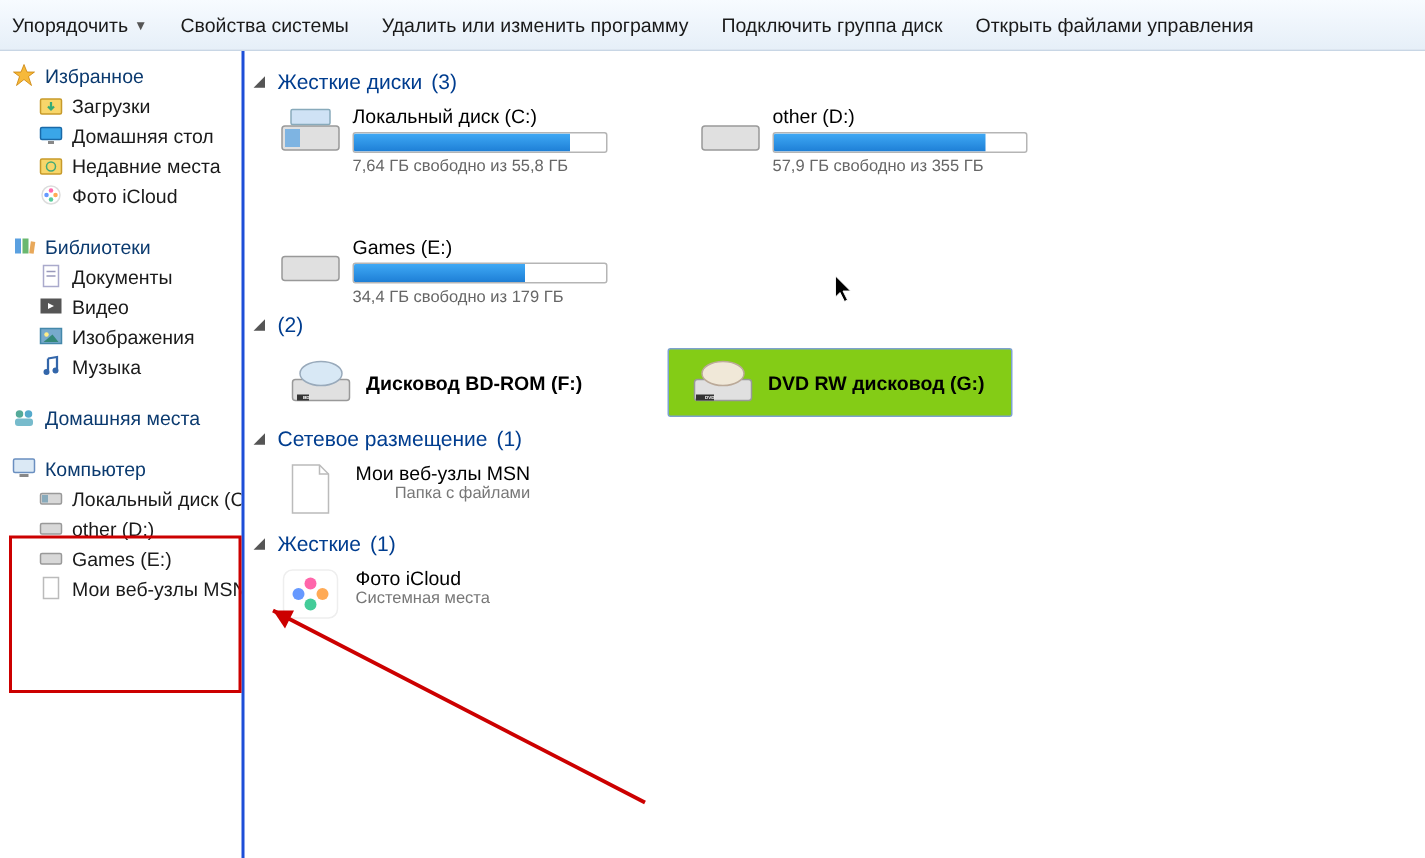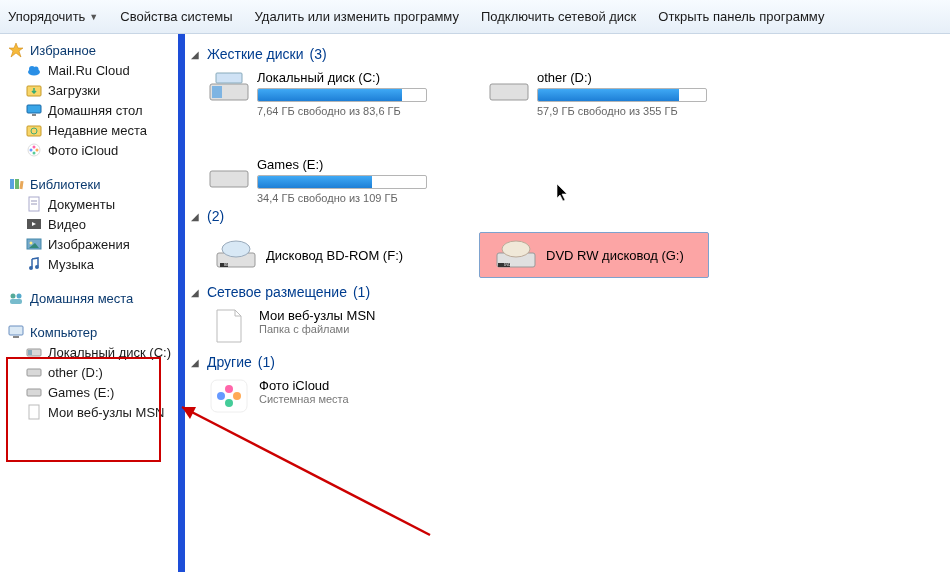--- a/index.html
+++ b/index.html
@@ -21,22 +21,22 @@
     align-items: center;
     padding: 0 8px;
     gap: 22px;
     font-size: 13px;
     color: #1a1a1a;
   }
   .toolbar-item { display: flex; align-items: center; gap: 4px; cursor: default; }
   .dropdown-caret { font-size: 9px; color: #555; }
   .main { display: flex; height: calc(100% - 34px); }
   .sidebar {
-    width: 185px;
-    border-right: 7px solid #1d4ed8;
+    width: 163px;
+    border-right: 2px solid #1d4ed8;
     padding: 6px 0 0 8px;
     overflow: hidden;
   }
   .nav-group { margin-bottom: 14px; }
   .nav-head {
     display: flex; align-items: center; gap: 6px;
     font-size: 13px; color: #0b3a6f; cursor: default;
     padding: 2px 0;
   }
   .nav-item {
@@ -56,72 +56,64 @@
   .drive-label { font-size: 13px; color: #000; margin-bottom: 3px; }
   .drive-bar {
     width: 170px; height: 14px; border: 1px solid #b5b5b5;
     border-radius: 2px; overflow: hidden; background: #fff;
   }
   .drive-fill {
     height: 100%; background: linear-gradient(#3fa9f5, #1e7fd6);
   }
   .drive-sub { font-size: 11px; color: #666; margin-top: 3px; }
   .ico36 { width: 40px; height: 36px; flex: 0 0 40px; }
-  .removable-row { display: flex; gap: 40px; margin: 0 0 6px 18px; }
+  .removable-row { display: flex; gap: 28px; margin: 0 0 6px 18px; font-weight: bold; }
   .removable {
     display: flex; gap: 10px; align-items: center;
     width: 230px; padding: 4px 6px; border: 1px solid transparent; border-radius: 2px;
   }
-  .removable.hover { border-color: #7da2ce; background: #fca5a5; padding-left: 16px; }
+  .removable.hover { border-color: #7da2ce; background: #84cc16; padding-left: 16px; }
   .generic-item { display: flex; gap: 10px; margin: 4px 0 10px 18px; }
   .gi-title { font-size: 13px; }
-  .gi-sub { font-size: 11px; color: #777; }
+  .gi-sub { font-size: 11px; color: #777; text-align: right; }
   .cursor { position: absolute; left: 556px; top: 183px; font-size: 16px; pointer-events: none; }
   .annot-box {
     position: absolute; left: 6px; top: 357px; width: 155px; height: 105px;
     border: 2px solid #cc0000; background: transparent; pointer-events: none;
   }
   .annot-arrow { position: absolute; left: 170px; top: 385px; pointer-events: none; }
 </style>
 </head>
 <body>
 
 <div class="toolbar">
   <div class="toolbar-item">
     <span>Упорядочить</span>
     <span class="dropdown-caret">▼</span>
   </div>
   <div class="toolbar-item">Свойства системы</div>
   <div class="toolbar-item">Удалить или изменить программу</div>
-  <div class="toolbar-item">Подключить сетевой диск</div>
-  <div class="toolbar-item">Открыть панель программу</div>
+  <div class="toolbar-item">Подключить группа диск</div>
+  <div class="toolbar-item">Открыть файлами управления</div>
 </div>
 
 <div class="main">
   <div class="sidebar">
 
     <div class="nav-group">
       <div class="nav-head">
         <span class="ic">
           <svg viewBox="0 0 16 16">
               <polygon points="8,1 10,6 15,6 11,9 13,15 8,11 3,15 5,9 1,6 6,6" fill="#f6b93b" stroke="#c77d00" stroke-width="0.5"></polygon>
             </svg>
         </span>
         <span>Избранное</span>
       </div>
       <div class="nav-item">
           <span class="ic"><svg viewBox="0 0 16 16">
-              <ellipse cx="8" cy="10" rx="6" ry="3.5" fill="#2a8fe6"></ellipse>
-              <circle cx="6" cy="7" r="3" fill="#2a8fe6"></circle>
-              <circle cx="10" cy="7" r="2.5" fill="#2a8fe6"></circle>
-            </svg></span>
-          <span>Mail.Ru Cloud</span>
-        </div>
-      <div class="nav-item">
-          <span class="ic"><svg viewBox="0 0 16 16">
               <rect x="1" y="4" width="14" height="10" rx="1" fill="#f8d66a" stroke="#c79a2a"></rect>
               <path d="M8 6v4M6 9l2 2 2-2" stroke="#3a7" stroke-width="1.5" fill="none"></path>
             </svg></span>
           <span>Загрузки</span>
         </div>
       <div class="nav-item">
           <span class="ic"><svg viewBox="0 0 16 16">
               <rect x="1" y="3" width="14" height="8" rx="1" fill="#3aa6e8" stroke="#1a6aa8"></rect>
               <rect x="6" y="12" width="4" height="2" fill="#888"></rect>
             </svg></span>
@@ -250,21 +242,21 @@
         <span class="ico36"><svg viewBox="0 0 40 36">
               <rect x="1" y="14" width="38" height="16" rx="2" fill="#e0e0e0" stroke="#999"></rect>
               <rect x="3" y="16" width="10" height="12" fill="#7eb4e2"></rect>
               <rect x="7" y="3" width="26" height="10" rx="1" fill="#cfe2f5" stroke="#8ab"></rect>
             </svg></span>
         <div>
           <div class="drive-label">Локальный диск (C:)</div>
           <div class="drive-bar">
               <div class="drive-fill" style="width:86%"></div>
             </div>
-          <div class="drive-sub">7,64 ГБ свободно из 83,6 ГБ</div>
+          <div class="drive-sub">7,64 ГБ свободно из 55,8 ГБ</div>
         </div>
       </div>
       <div class="drive">
         <span class="ico36"><svg viewBox="0 0 40 36">
               <rect x="1" y="14" width="38" height="16" rx="2" fill="#e0e0e0" stroke="#999"></rect>
             </svg></span>
         <div>
           <div class="drive-label">other (D:)</div>
           <div class="drive-bar">
               <div class="drive-fill" style="width:84%"></div>
@@ -274,21 +266,21 @@
       </div>
       <div class="drive">
         <span class="ico36"><svg viewBox="0 0 40 36">
               <rect x="1" y="14" width="38" height="16" rx="2" fill="#e0e0e0" stroke="#999"></rect>
             </svg></span>
         <div>
           <div class="drive-label">Games (E:)</div>
           <div class="drive-bar">
               <div class="drive-fill" style="width:68%"></div>
             </div>
-          <div class="drive-sub">34,4 ГБ свободно из 109 ГБ</div>
+          <div class="drive-sub">34,4 ГБ свободно из 179 ГБ</div>
         </div>
       </div>
     </div>
 
     <div class="section-head">
       <span class="expander">◢</span>
       <span>(2)</span>
     </div>
     <div class="removable-row">
       <div class="removable">
@@ -322,21 +314,21 @@
             <path d="M26 2v6h6" fill="none" stroke="#bbb"></path>
           </svg></span>
       <div>
         <div class="gi-title">Мои веб-узлы MSN</div>
         <div class="gi-sub">Папка с файлами</div>
       </div>
     </div>
 
     <div class="section-head">
       <span class="expander">◢</span>
-      <span>Другие</span>
+      <span>Жесткие</span>
       <span>(1)</span>
     </div>
     <div class="generic-item">
       <span class="ico36"><svg viewBox="0 0 40 36">
             <rect x="2" y="2" width="36" height="32" rx="6" fill="#fff" stroke="#eee"></rect>
             <circle cx="20" cy="11" r="4" fill="#f6a"></circle>
             <circle cx="28" cy="18" r="4" fill="#fa5"></circle>
             <circle cx="20" cy="25" r="4" fill="#4c9"></circle>
             <circle cx="12" cy="18" r="4" fill="#69f"></circle>
           </svg></span>

